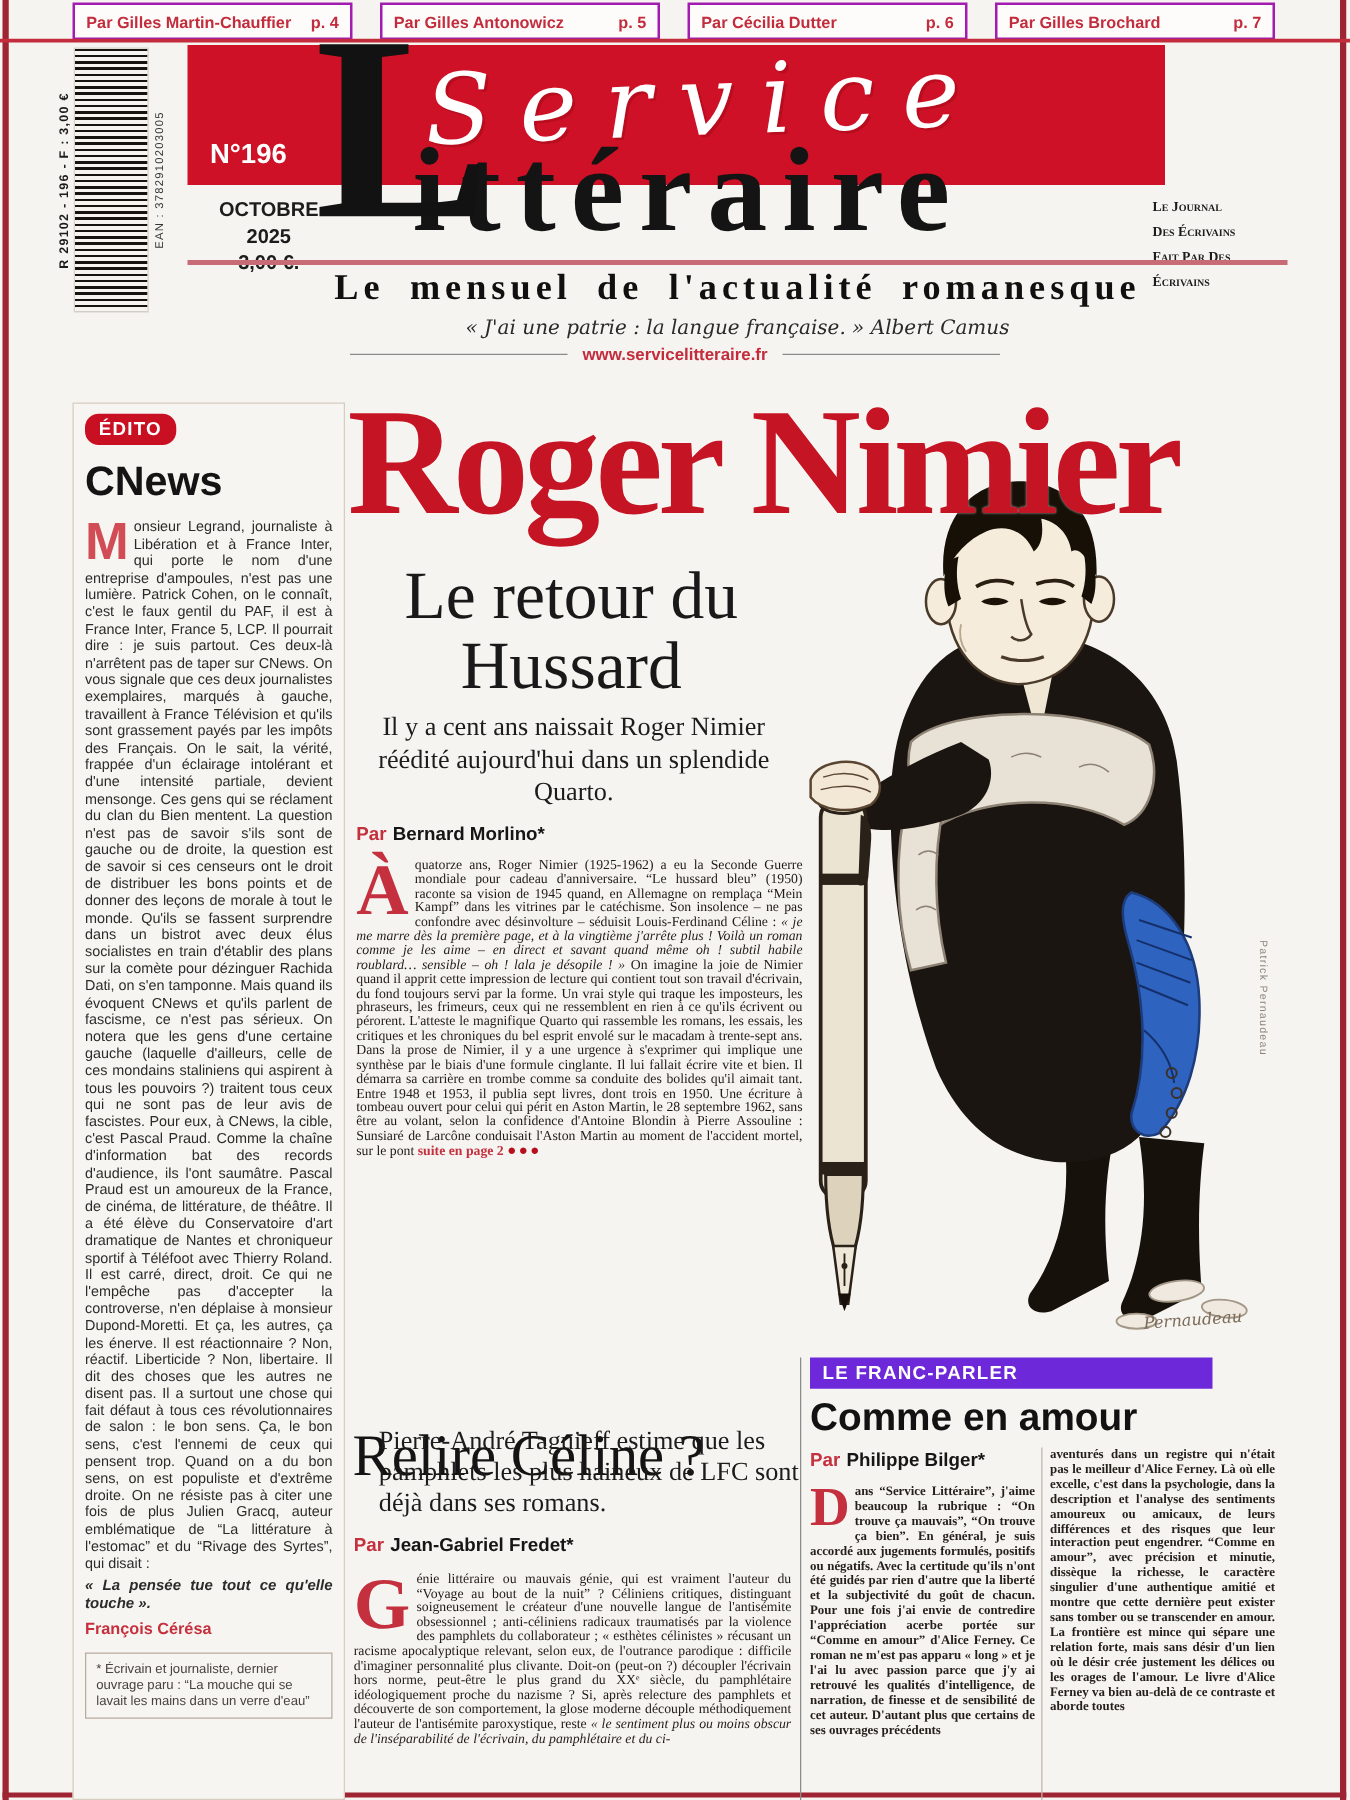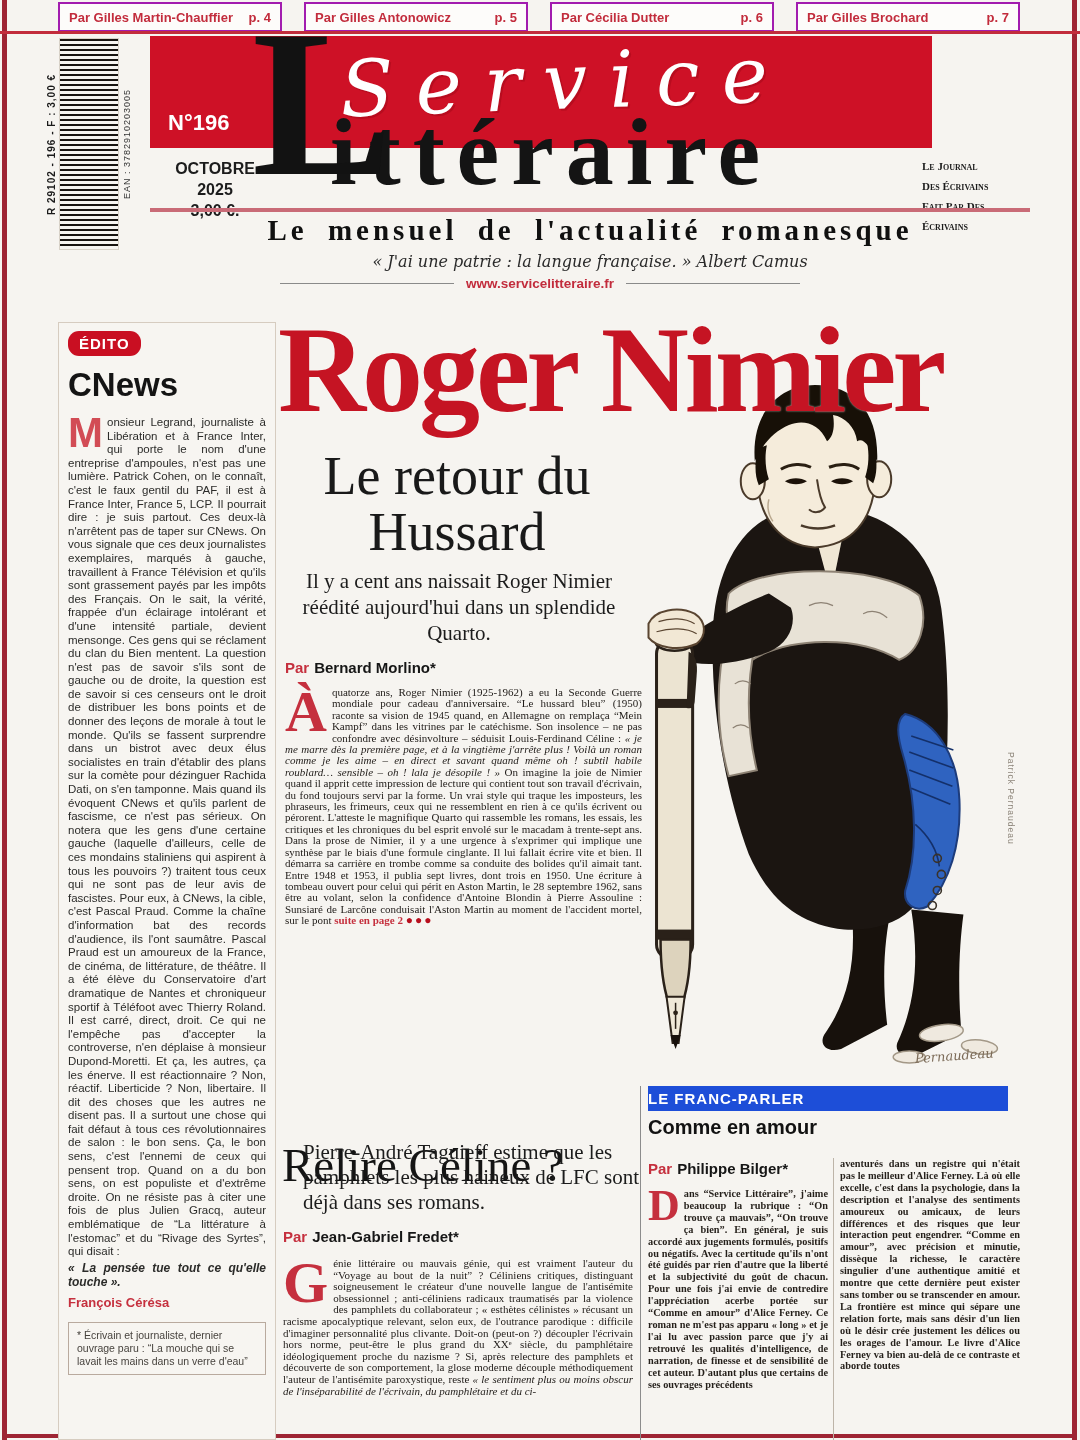--- a/index.html
+++ b/index.html
@@ -88,24 +88,24 @@
            font-family:"Liberation Serif",serif;font-size:47px;}
   .celineSf{left:283px;top:1140px;width:350px;color:#1c1c1c;
             font-family:"Liberation Serif",serif;font-size:21px;line-height:25px;margin-left:20px;}
   .bl-fredet{left:283px;top:1228px;}
   .cbody{left:283px;top:1258px;width:350px;height:182px;overflow:hidden;
          font-family:"Liberation Serif",serif;font-size:11px;line-height:11.6px;
          text-align:justify;color:#1f1b18;}
   
   .vline1{left:640px;top:1086px;width:1px;height:354px;background:#8c8c8c;}
   .vline2{left:833px;top:1158px;width:1px;height:282px;background:#bdb4a8;}
-  .fpBanner{left:648px;top:1086px;width:360px;background:#1d4ed8;color:#fff;
-            font-weight:bold;font-size:15px;letter-spacing:1px;padding:4px 0;
+  .fpBanner{left:648px;top:1086px;width:322px;background:#6d28d9;color:#fff;
+            font-weight:bold;font-size:15px;letter-spacing:1px;padding:4px 10px;
             box-sizing:border-box;}
-  .fpH{left:648px;top:1116px;width:372px;color:#121212;font-weight:bold;font-size:20px;
+  .fpH{left:648px;top:1116px;width:372px;color:#121212;font-weight:bold;font-size:31px;
        font-family:"Liberation Sans",sans-serif;}
   .bl-bilger{left:648px;top:1160px;}
   .fpcol{top:1188px;width:180px;height:252px;overflow:hidden;
          font-family:"Liberation Serif",serif;font-weight:bold;font-size:10.3px;
          line-height:11.9px;text-align:justify;color:#241f1a;}
   .fpcol1{left:648px;} .fpcol2{left:840px;top:1158px;height:282px;}
   .fpdrop{float:left;color:#c5303e;font-weight:bold;font-size:44px;line-height:36px;
           padding-right:4px;font-family:"Liberation Serif",serif;}
   
   .illus{left:618px;top:383px;width:402px;height:692px;z-index:1;}

